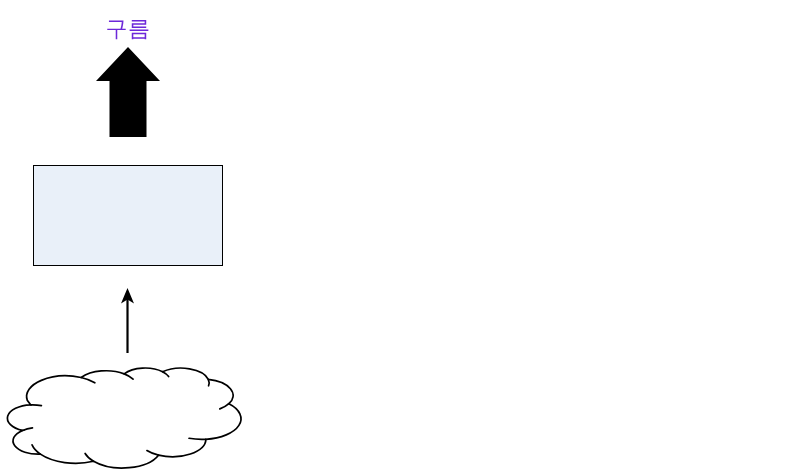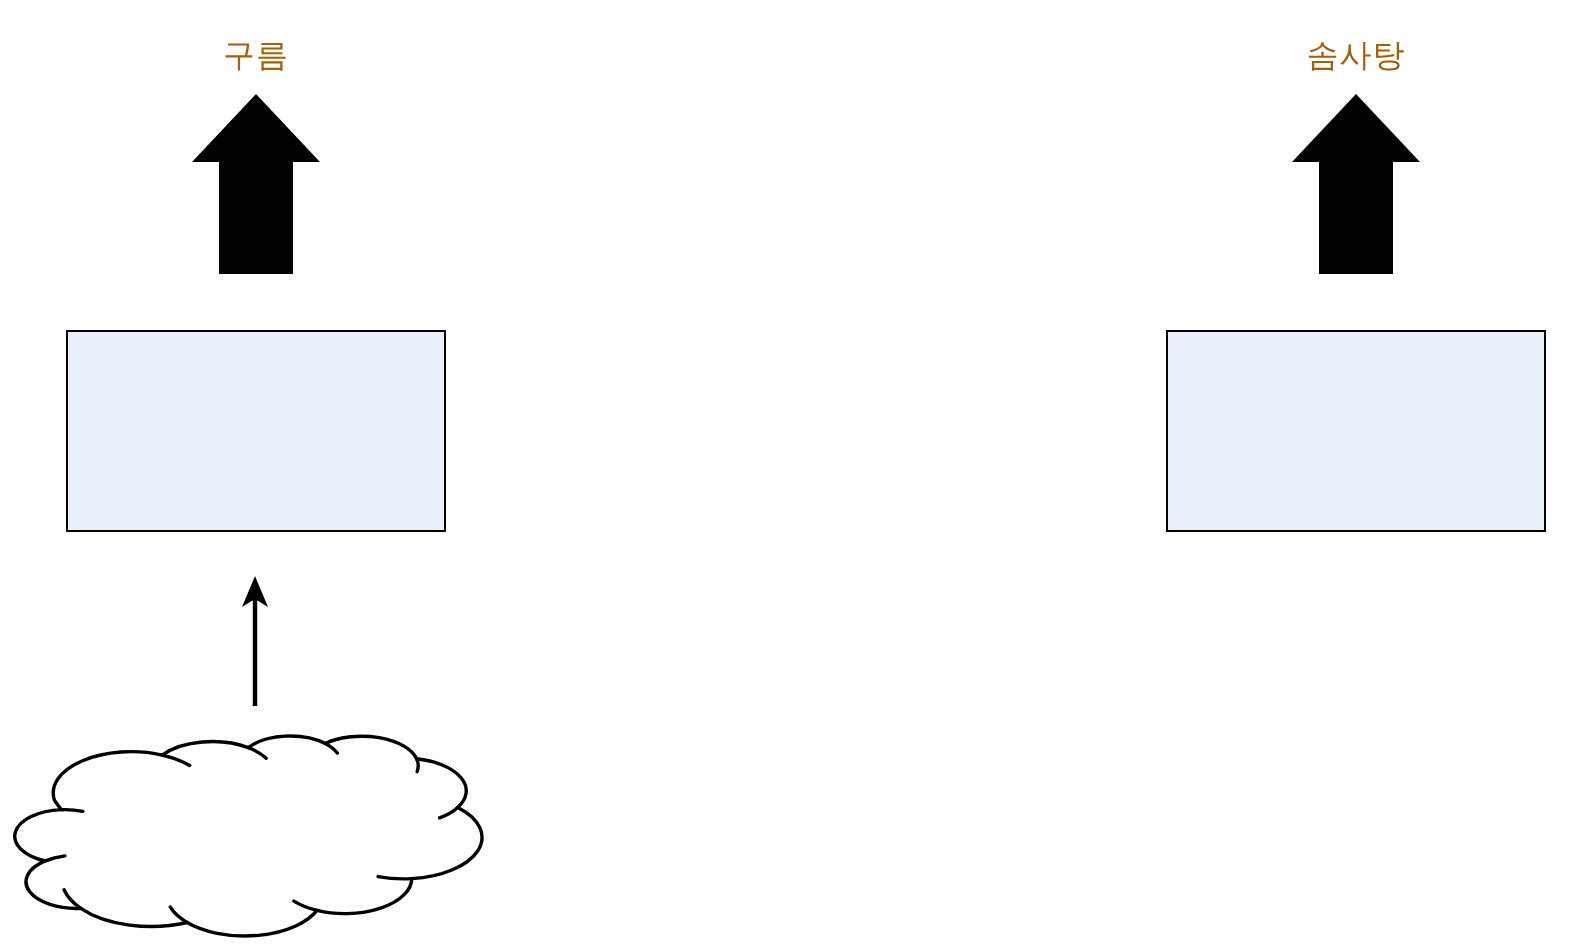--- a/index.html
+++ b/index.html
@@ -19,23 +19,23 @@
     flex-direction: column;
     align-items: center;
   }
   #col-0 { left: 33px; }
   #col-1 { left: 308px; }
   #col-2 { left: 583px; }
   .label {
     margin-top: 14px;
     height: 30px;
     line-height: 30px;
-    font-size: 16px;
+    font-size: 22px;
     letter-spacing: 0.5px;
-    color: #a16207;
+    color: #6d28d9;
     text-align: center;
     white-space: nowrap;
   }
   .block-arrow { margin-top: 3px; display: block; }
   .box {
     margin-top: 28px;
     width: 190px;
     height: 101px;
     box-sizing: border-box;
     border: 1.5px solid #000000;
@@ -62,27 +62,20 @@
 
   <div class="column" id="col-0">
     <div class="label">구름</div>
     <svg class="block-arrow" width="64" height="90" viewBox="0 0 64 90">
       <polygon points="32,0 64,34 50.5,34 50.5,90 13.5,90 13.5,34 0,34" fill="#000000"></polygon>
     </svg>
     <div class="box" style="background-color: rgb(233, 240, 249);"></div>
   </div>
 
 
-  <div class="column" id="col-2">
-    <div class="label">솜사탕</div>
-    <svg class="block-arrow" width="64" height="90" viewBox="0 0 64 90">
-      <polygon points="32,0 64,34 50.5,34 50.5,90 13.5,90 13.5,34 0,34" fill="#000000"></polygon>
-    </svg>
-    <div class="box" style="background-color: rgb(233, 240, 249);"></div>
-  </div>
 
   <svg class="thin-arrow" width="25" height="66" viewBox="0 0 25 66">
     <polygon points="12.5,0 6,15.5 12.5,11.5 19,15.5" fill="#000000"></polygon>
     <line x1="12.5" y1="9" x2="12.5" y2="65" stroke-width="2.2" stroke="#000000"></line>
   </svg>
 
   <svg class="cloud" width="228" height="100" viewBox="1433 23 39414 44471" preserveAspectRatio="none">
     <path d="M3900 14370
              A6753 9190 0 0 1 13211 4257
              A5333 7267 0 0 1 20655 2627

